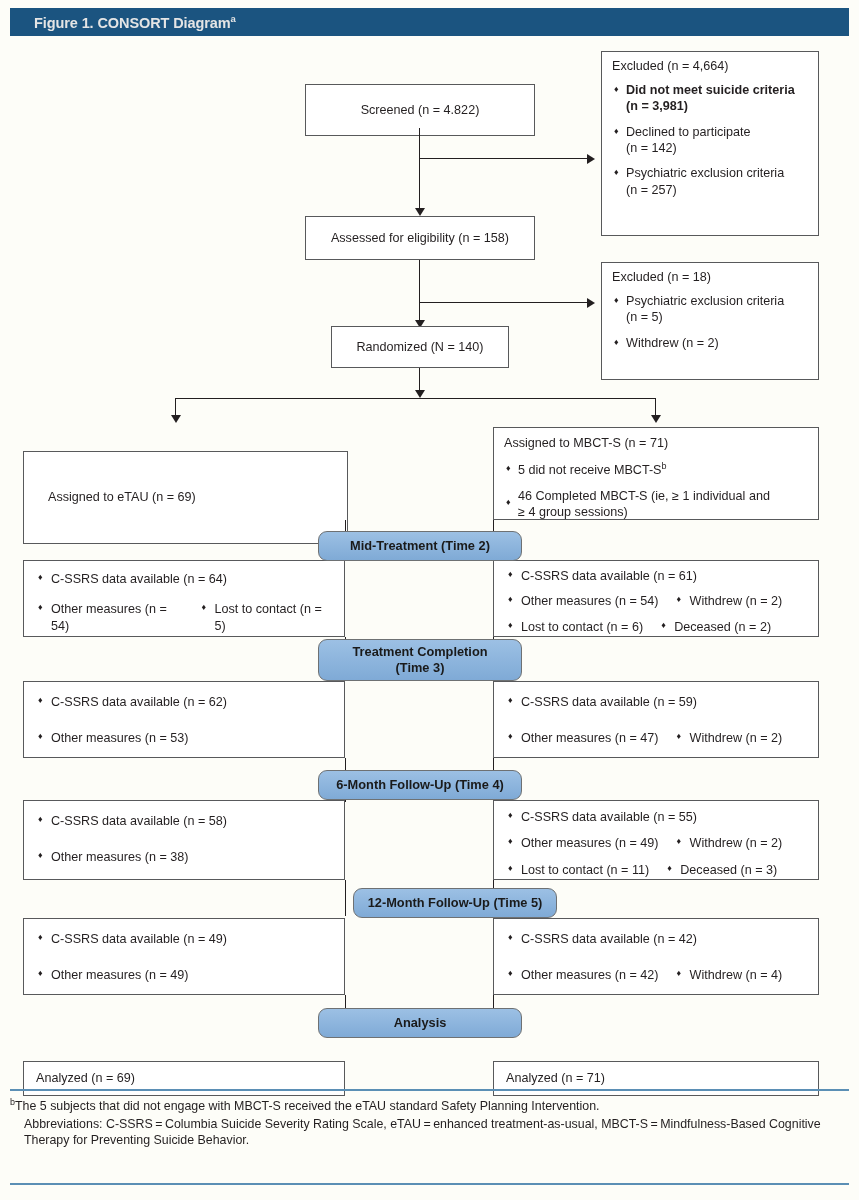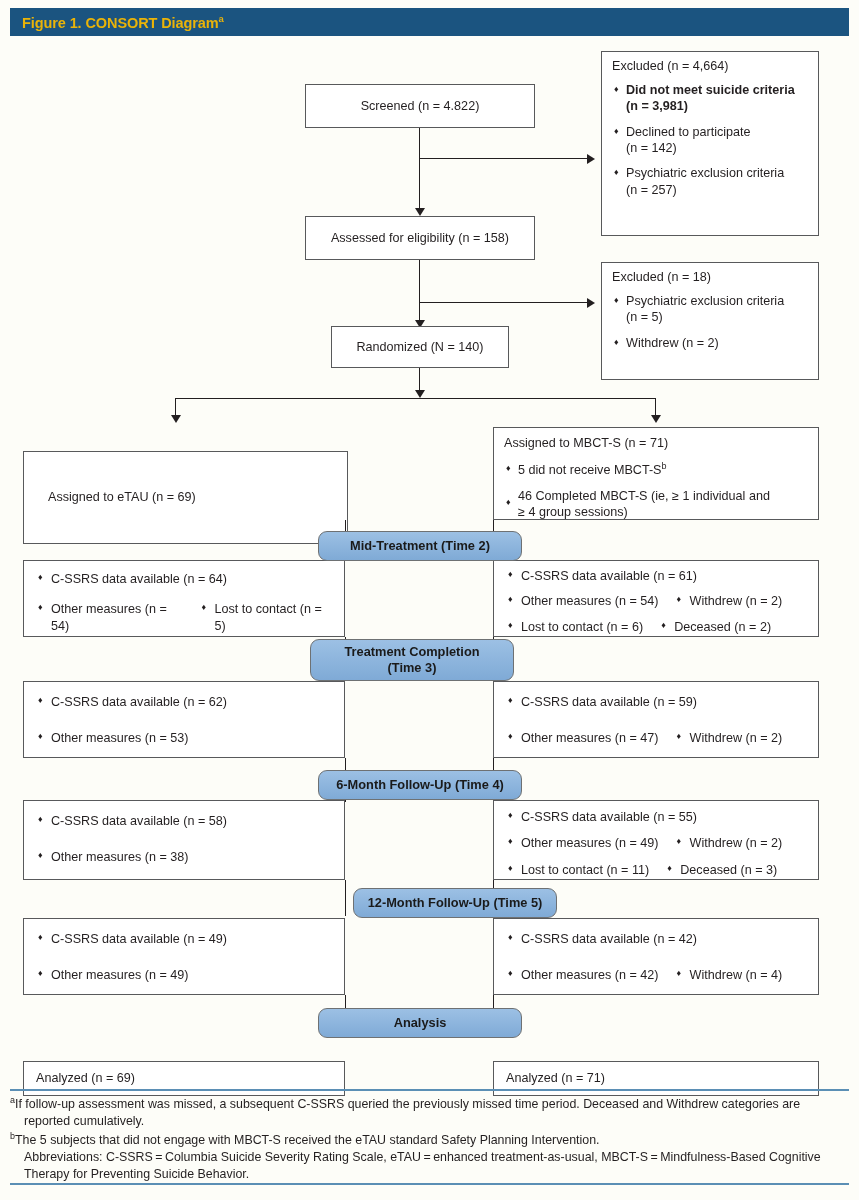--- a/index.html
+++ b/index.html
@@ -11,22 +11,22 @@
     position:relative;
     overflow:hidden;
   }
   
   .fig-header{
     position:absolute;left:10px;top:8px;width:839px;height:28px;
     background:#1b5480;
     display:flex;align-items:center;
   }
   .fig-header .title{
-    color:#eab308;font-size:14.5px;font-weight:bold;
-    letter-spacing:-.1px;padding-left:12px;
+    color:#e5e5e5;font-size:14.5px;font-weight:bold;
+    letter-spacing:-.1px;padding-left:24px;
   }
   .fig-header .title sup{font-size:9.5px;font-weight:bold;vertical-align:super;}
 
   
   .box{
     position:absolute;
     border:1.2px solid #58595b;
     background:#ffffff;
     box-sizing:border-box;
   }
@@ -101,21 +101,21 @@
   .notes p .hang{margin-left:-14px;}
   .notes sup{font-size:9px;vertical-align:super;}
 </style>
 </head>
 <body>
 
 <div class="fig-header">
   <div class="title"><span>Figure 1. CONSORT Diagram</span><sup>a</sup></div>
 </div>
 
-<div class="box ctr" style="left:305px;top:84px;width:230px;height:44px;text-align:center;">
+<div class="box ctr" style="left:305px;top:84px;width:230px;height:52px;text-align:center;">
   <span class="txt">Screened (n = 4.822)</span>
 </div>
 
 <div class="vline" style="left:419px;top:128px;height:82px;"></div>
 <div class="arrow-down" style="left:415px;top:208px;"></div>
 
 <div class="hline" style="left:419px;top:158px;width:168px;"></div>
 <div class="arrow-right" style="left:587px;top:154px;"></div>
 
 <div class="box" style="left:601px;top:51px;width:218px;height:185px;">
@@ -202,21 +202,21 @@
     <div class="pairline">
       <div class="rowline"><span class="dia">♦</span><span>Lost to contact (n = 6)</span></div>
       <div class="rowline c2"><span class="dia">♦</span><span>Deceased (n = 2)</span></div>
     </div>
   </div>
 </div>
 
 <div class="vline" style="left:345px;top:637px;height:44px;"></div>
 <div class="vline" style="left:493px;top:637px;height:44px;"></div>
 
-<div class="banner" style="left:310px;top:639px;width:204px;height:42px;">
+<div class="banner" style="left:318px;top:639px;width:204px;height:42px;">
   <span style="white-space:pre-line;">Treatment Completion
 (Time 3)</span>
 </div>
 
 <div class="box" style="left:23px;top:681px;width:322px;height:77px;">
   <div class="rowinner" style="padding-top:12px;">
     <div class="rowline" style="margin-bottom:20px;"><span class="dia">♦</span><span>C-SSRS data available (n = 62)</span></div>
     <div class="rowline"><span class="dia">♦</span><span>Other measures (n = 53)</span></div>
   </div>
 </div>
@@ -293,18 +293,17 @@
 <div class="box vcenter-left" style="left:23px;top:1037px;width:322px;height:35px;">
   <span class="txt" style="padding-left:12px;">Analyzed (n = 69)</span>
 </div>
 <div class="box vcenter-left" style="left:493px;top:1037px;width:326px;height:35px;">
   <span class="txt" style="padding-left:12px;">Analyzed (n = 71)</span>
 </div>
 
 <div class="rule" style="top:1089px;width:839px;"></div>
 
 <div class="notes" style="top:1095px;">
-  <p><sup class="hang">a</sup><span>If follow-up assessment was missed, a subsequent C-SSRS queried the previously missed time period. Deceased and Withdrew categories are reported cumulatively.</span></p>
   <p style="margin-top:2px;"><sup class="hang">b</sup><span>The 5 subjects that did not engage with MBCT-S received the eTAU standard Safety Planning Intervention.</span></p>
   <p style="margin-top:1px;"><span>Abbreviations: C-SSRS = Columbia Suicide Severity Rating Scale, eTAU = enhanced treatment-as-usual, MBCT-S = Mindfulness-Based Cognitive Therapy for Preventing Suicide Behavior.</span></p>
 </div>
 
 <div class="rule" style="top:1183px;width:839px;"></div>
 
 </body></html>

